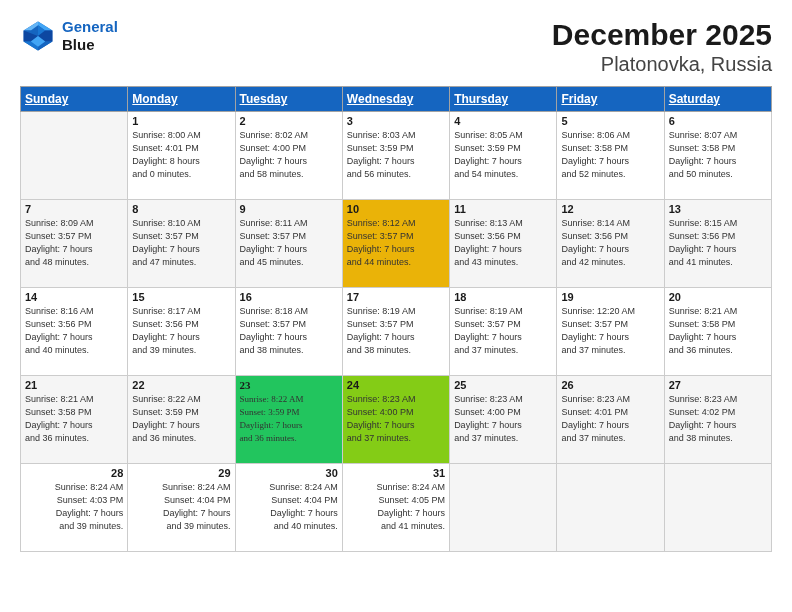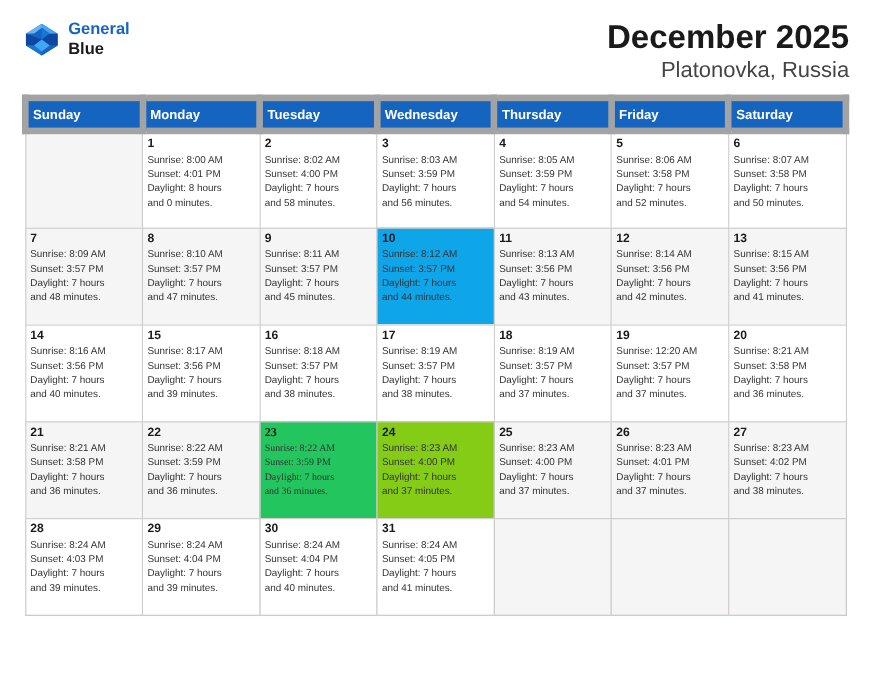--- a/index.html
+++ b/index.html
@@ -60,21 +60,22 @@
       width: 100%;
       table-layout: fixed;
     }
     .calendar th {
       background: #1565c0;
       color: #fff;
       font-size: 12px;
       font-weight: bold;
       padding: 5px 4px;
       text-align: left;
-      border: 6px solid #a3a3a3;
+      border: 1px solid #a3a3a3;
+      text-decoration: underline;
     }
     .calendar td {
       border: 1px solid #ccc;
       vertical-align: top;
       padding: 3px 4px;
       font-size: 9.5px;
       color: #222;
       background: #fff;
       height: 88px;
     }
@@ -195,21 +196,21 @@
 Daylight: 7 hours
 and 47 minutes.</div>
           </td>
           <td style="background: rgb(245, 245, 245);">
             <div class="day-num">9</div>
             <div class="day-info" style="white-space: pre-line;">Sunrise: 8:11 AM
 Sunset: 3:57 PM
 Daylight: 7 hours
 and 45 minutes.</div>
           </td>
-          <td style="background: #0ea5e9;">
+          <td style="background: #eab308;">
             <div class="day-num">10</div>
             <div class="day-info" style="white-space: pre-line;">Sunrise: 8:12 AM
 Sunset: 3:57 PM
 Daylight: 7 hours
 and 44 minutes.</div>
           </td>
           <td style="background: rgb(245, 245, 245);">
             <div class="day-num">11</div>
             <div class="day-info" style="white-space: pre-line;">Sunrise: 8:13 AM
 Sunset: 3:56 PM
@@ -326,21 +327,21 @@
 and 37 minutes.</div>
           </td>
           <td style="background: rgb(245, 245, 245);">
             <div class="day-num">27</div>
             <div class="day-info" style="white-space: pre-line;">Sunrise: 8:23 AM
 Sunset: 4:02 PM
 Daylight: 7 hours
 and 38 minutes.</div>
           </td>
         </tr>
-        <tr style="background: #ec4899;">
+        <tr style="background: #ec4899; text-align: right;">
           <td>
             <div class="day-num">28</div>
             <div class="day-info" style="white-space: pre-line;">Sunrise: 8:24 AM
 Sunset: 4:03 PM
 Daylight: 7 hours
 and 39 minutes.</div>
           </td>
           <td>
             <div class="day-num">29</div>
             <div class="day-info" style="white-space: pre-line;">Sunrise: 8:24 AM

